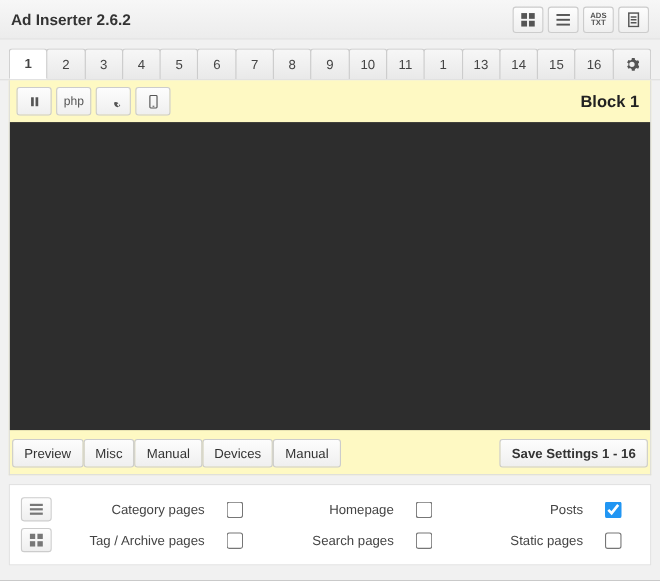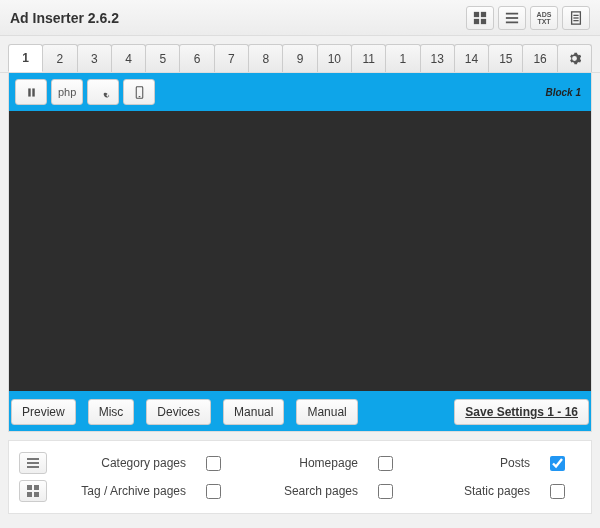--- a/index.html
+++ b/index.html
@@ -60,21 +60,21 @@
   .tab:first-child { margin-left: 0; }
   .tab.active {
     background: #fff;
     font-weight: 600;
     position: relative;
     z-index: 2;
     border-bottom: 1px solid #fff;
   }
   .tab.gear svg { width: 13px; height: 13px; color:#555; }
   .content-panel {
-    background: #0ea5e9;
+    background: #fef9c3;
     border: 1px solid #ddd;
     border-top: none;
     margin: 0 8px 8px 8px;
   }
   .toolbar2 {
     display: flex;
     align-items: center;
     padding: 6px 6px;
   }
   .tool-btn {
@@ -87,48 +87,47 @@
     margin-right: 4px;
     display: inline-flex; align-items: center; justify-content: center;
     cursor: pointer;
     color:#555;
     font-size: 11px;
   }
   .tool-btn svg { width: 13px; height: 13px; }
   .spacer { flex: 1; }
   .block-title {
     font-weight: 700;
-    font-size: 10px;
+    font-size: 15px;
     color: #222;
     padding-right: 4px;
-    font-style: italic;
   }
   .editor {
     background: #2d2d2d;
     height: 280px;
     margin: 0 0 8px 0;
   }
   .bottom-btns {
     display: flex;
     align-items: center;
     padding: 0 2px 6px 2px;
-    gap: 12px;
+    gap: 0;
   }
   .btn {
     height: 26px;
     padding: 0 10px;
     border: 1px solid #ccc;
     background: linear-gradient(#fdfdfd,#efefef);
     border-radius: 3px;
     font-size: 12px;
     color: #333;
     cursor: pointer;
     display:inline-flex; align-items:center; justify-content:center;
   }
-  .btn.save { font-weight: 600; text-decoration: underline; }
+  .btn.save { font-weight: 600; }
   .settings-grid {
     background: #fff;
     border: 1px solid #e2e2e2;
     margin: 0 8px 8px 8px;
     padding: 8px 10px;
   }
   .settings-row {
     display: flex;
     align-items: center;
     height: 28px;
@@ -243,22 +242,22 @@
     </div>
     <div class="spacer"></div>
     <div class="block-title">Block 1</div>
   </div>
 
   <div class="editor"></div>
 
   <div class="bottom-btns">
     <div class="btn">Preview</div>
     <div class="btn">Misc</div>
+    <div class="btn">Manual</div>
     <div class="btn">Devices</div>
-    <div class="btn">Manual</div>
     <div class="btn">Manual</div>
     <div class="spacer"></div>
     <div class="btn save">Save Settings 1 - 16</div>
   </div>
 </div>
 
 <div class="settings-grid">
   <div class="settings-row">
     <div class="row-icon">
       <svg viewBox="0 0 12 12" fill="currentColor">

